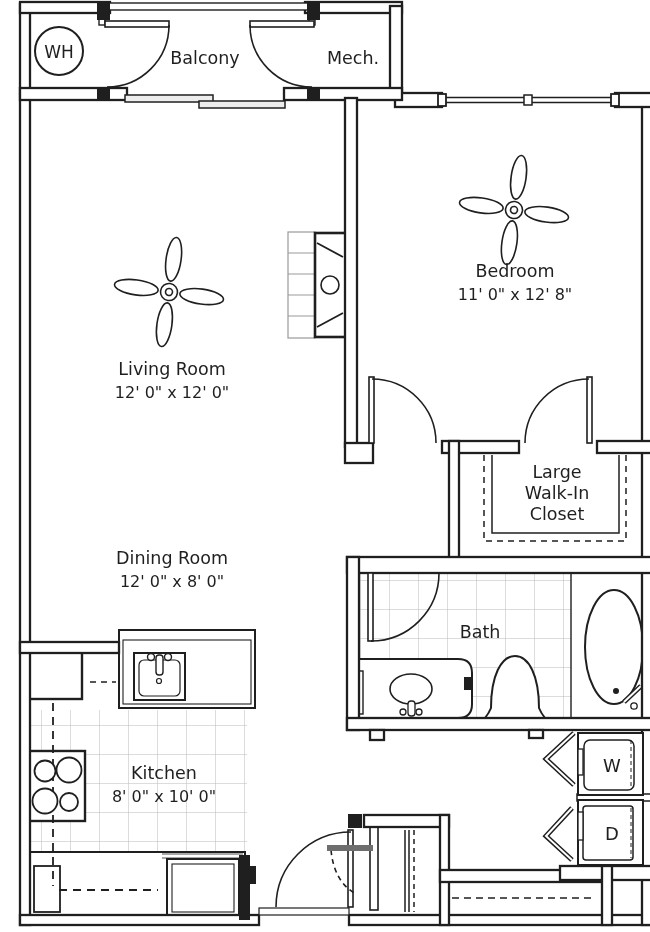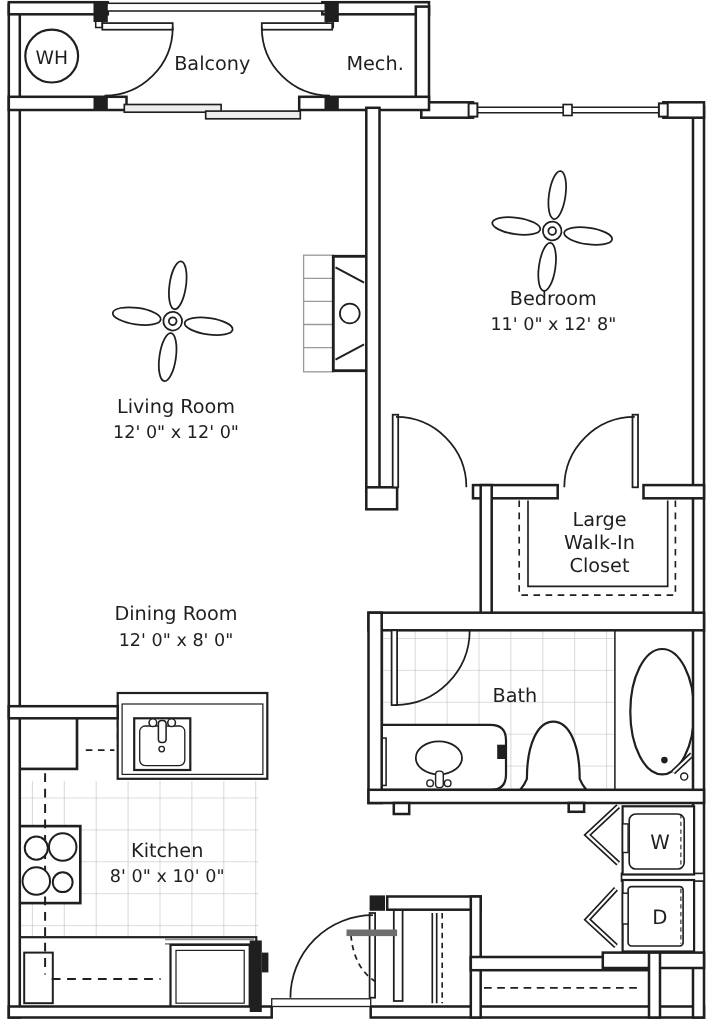--- a/index.html
+++ b/index.html
@@ -1,16 +1,16 @@
 <!DOCTYPE html>
 <html><head>
 <meta charset="utf-8">
 <style>
   html,body{margin:0;padding:0;background:#fff;}
-  .plan-wrap{width:550px;height:932px;position:relative;background:#a21caf;}
+  .plan-wrap{width:550px;height:932px;position:relative;background:#a21caf;margin-left:12px;}
   svg{display:block;}
   text{font-family:"DejaVu Sans",sans-serif;fill:#1f1f1f;}
   .room-name{font-size:17.5px;}
   .room-dim{font-size:16px;}
   .small-label{font-size:17px;}
   .appl-label{font-size:18px;}
 </style>
 </head>
 <body>
 

